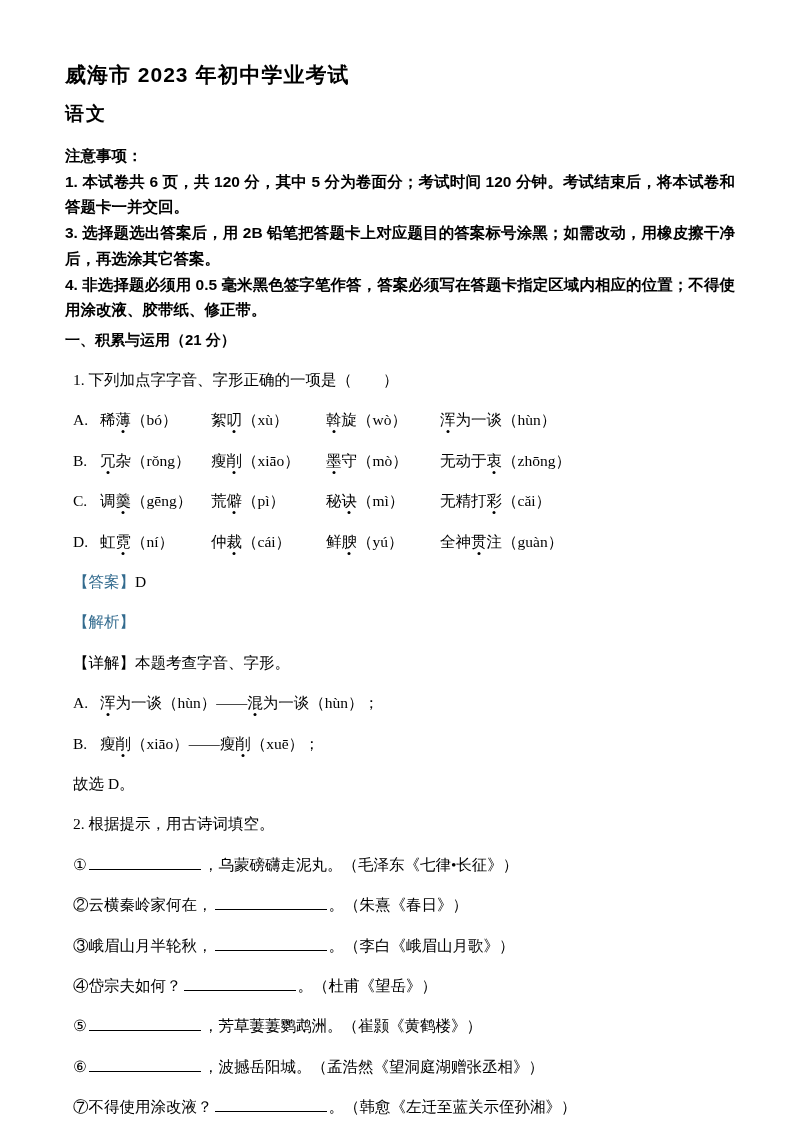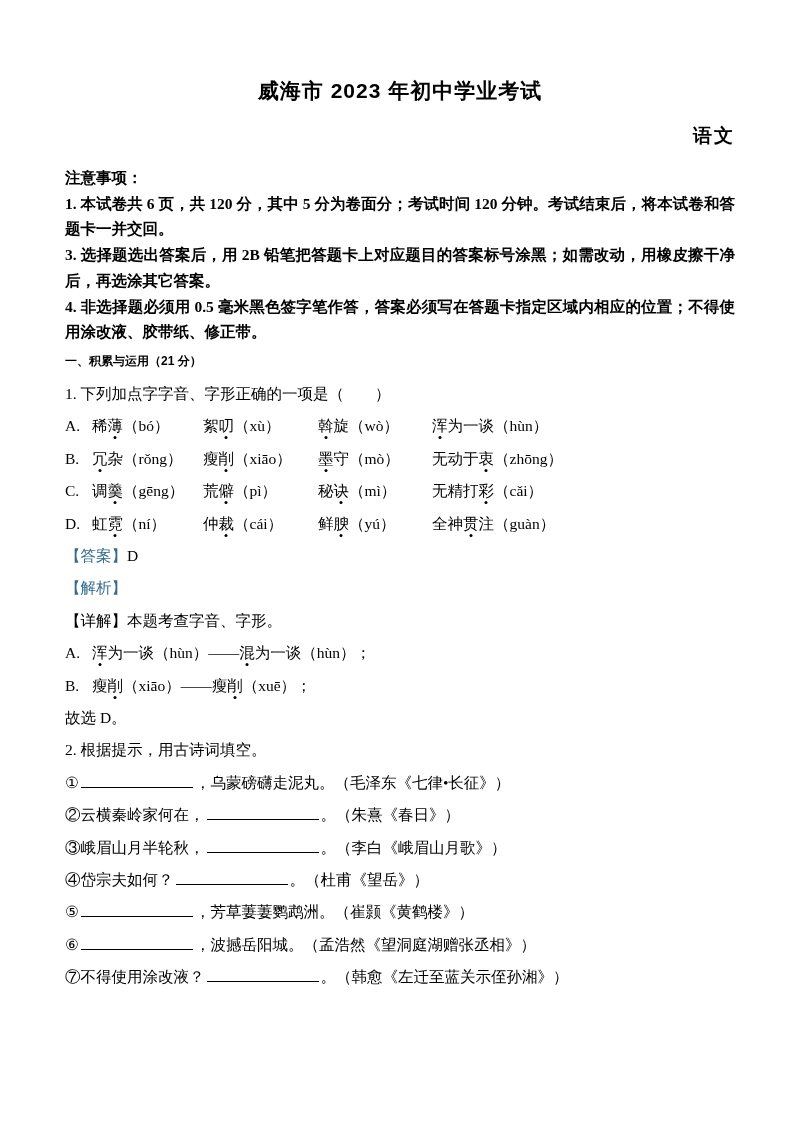--- a/index.html
+++ b/index.html
@@ -4,43 +4,43 @@
 <style>
   html, body { margin:0; padding:0; }
   body {
     width:793px; height:1122px; background:#ffffff; color:#000;
     font-family:"Liberation Serif", serif; overflow:hidden;
     --accent:#336b8e;
   }
   .page { padding:60px 58px 0 65px; }
 
   .doc-title {
-    margin:16px; text-align:center; letter-spacing:1px;
+    margin:0; letter-spacing:1px;
     font-family:"Liberation Sans", sans-serif; font-weight:bold;
     font-size:21px; line-height:30px;
   }
   .doc-subtitle {
-    margin:10px 0 0; text-align:right;
+    margin:10px 0 0; text-align:left;
     font-family:"Liberation Sans", sans-serif; font-weight:bold;
     font-size:19px; line-height:28px; letter-spacing:2px;
   }
 
   .notice {
     margin-top:15px;
-    font-family:Liberation Serif, serif; font-weight:bold;
+    font-family:Liberation Sans, sans-serif; font-weight:bold;
     font-size:15.5px;
   }
   .notice p { margin:0; line-height:25.7px; text-align:justify; }
 
   .section-heading {
     margin:0; font-family:"Liberation Sans", sans-serif; font-weight:bold;
-    font-size:12px; line-height:33px;
+    font-size:15px; line-height:33px;
   }
 
-  .ln { margin:0; font-size:15.5px; line-height:32.4px; white-space:nowrap; }
+  .ln { margin:8px; font-size:15.5px; line-height:32.4px; white-space:nowrap; }
 
   .opt-label { display:inline-block; width:27px; }
   .opt-item  { display:inline-block; }
   .opt-item.c0 { width:111px;font-family:Liberation Serif, serif; }
   .opt-item.c1 { width:115px; }
   .opt-item.c2 { width:114px; }
 
   .blue { color:var(--accent); }
 
   .dotted { position:relative; }

